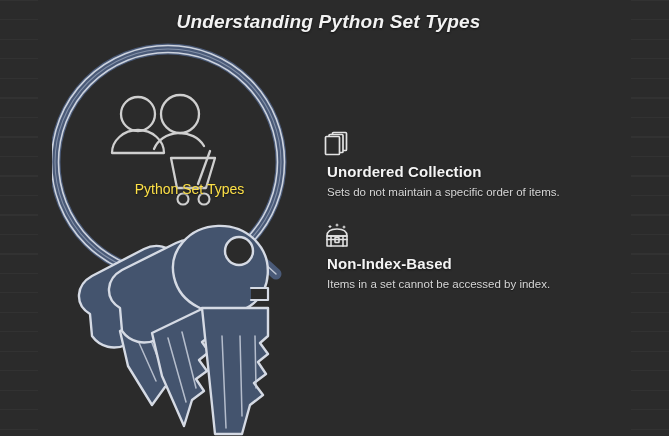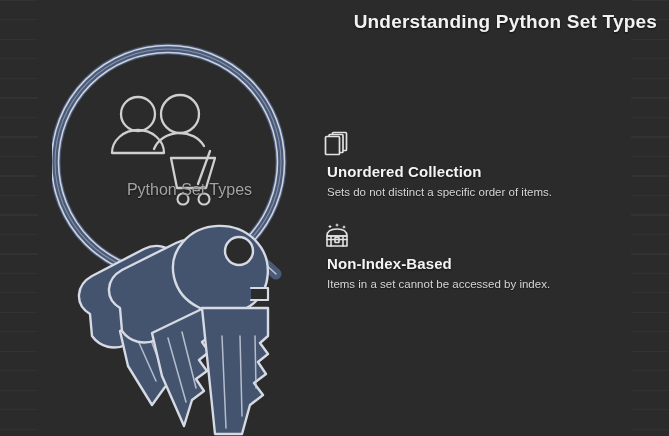--- a/index.html
+++ b/index.html
@@ -41,46 +41,47 @@
   }
   .edge-lines.left  { left: 0; }
   .edge-lines.right { right: 0; }
 
   
   .title {
     position: absolute;
     left: 0;
     top: 11px;
     width: 657px;
-    text-align: right;
+    text-align: center;
     color: #f2f2f2;
     font-size: 19px;
     font-weight: bold;
     letter-spacing: 0.2px;
     text-shadow: 0 1px 2px rgba(0,0,0,0.65);
+    font-style: italic;
   }
 
   
   .illustration {
     position: absolute;
     left: 52px;
     top: 36px;
     width: 275px;
     height: 400px;
   }
   .illustration svg { display: block; }
 
   .ring-label {
     position: absolute;
     left: 52px;
     top: 181px;
     width: 275px;
     text-align: center;
-    color: #a3a3a3;
-    font-size: 16px;
+    color: #fde047;
+    font-size: 14px;
     font-weight: normal;
     text-shadow: 0 1px 2px rgba(0,0,0,0.6);
   }
 
   
   .features {
     position: absolute;
     left: 320px;
     top: 126px;
     width: 330px;
@@ -211,21 +212,21 @@
     <div class="feature">
       <div class="feature-icon">
         <svg width="28" height="28" viewBox="0 0 28 28" xmlns="http://www.w3.org/2000/svg" fill="none" stroke="#e2e2e2" stroke-width="1.7" stroke-linejoin="round">
           <rect x="9.5" y="2.5" width="14" height="18" rx="1"></rect>
           <rect x="6" y="4.5" width="14" height="18" rx="1" fill="#2b2b2b"></rect>
           <rect x="2.5" y="6.5" width="14" height="18" rx="1" fill="#2b2b2b"></rect>
         </svg>
       </div>
       <div class="feature-text">
         <div class="feature-title">Unordered Collection</div>
-        <div class="feature-desc">Sets do not distinct a specific order of items.</div>
+        <div class="feature-desc">Sets do not maintain a specific order of items.</div>
       </div>
     </div>
 
 
     <div class="feature">
       <div class="feature-icon">
         <svg width="28" height="28" viewBox="0 0 28 28" xmlns="http://www.w3.org/2000/svg" fill="none" stroke="#e2e2e2" stroke-width="1.6" stroke-linejoin="round" stroke-linecap="round">
 
           <path d="M 7 3.5 l 0 2 M 6 4.5 l 2 0" stroke-width="1.2"></path>
           <path d="M 14 2 l 0 2 M 13 3 l 2 0" stroke-width="1.2"></path>

